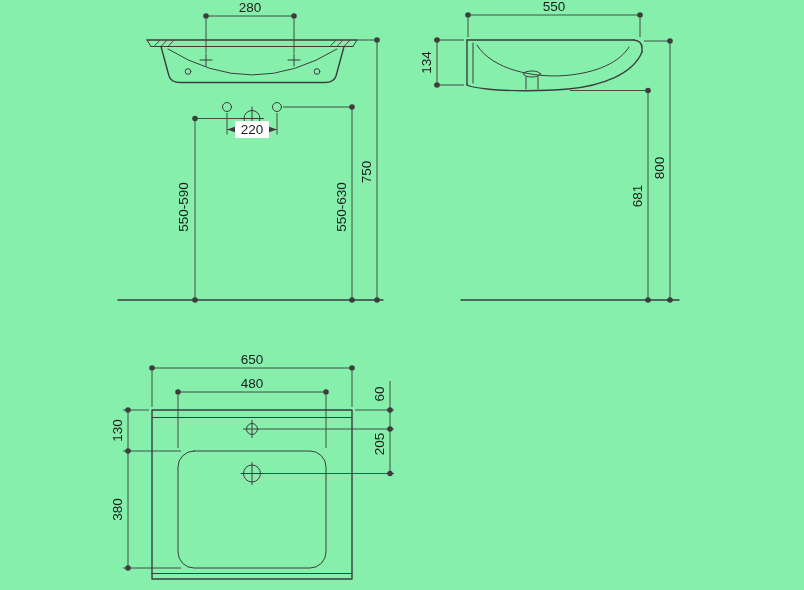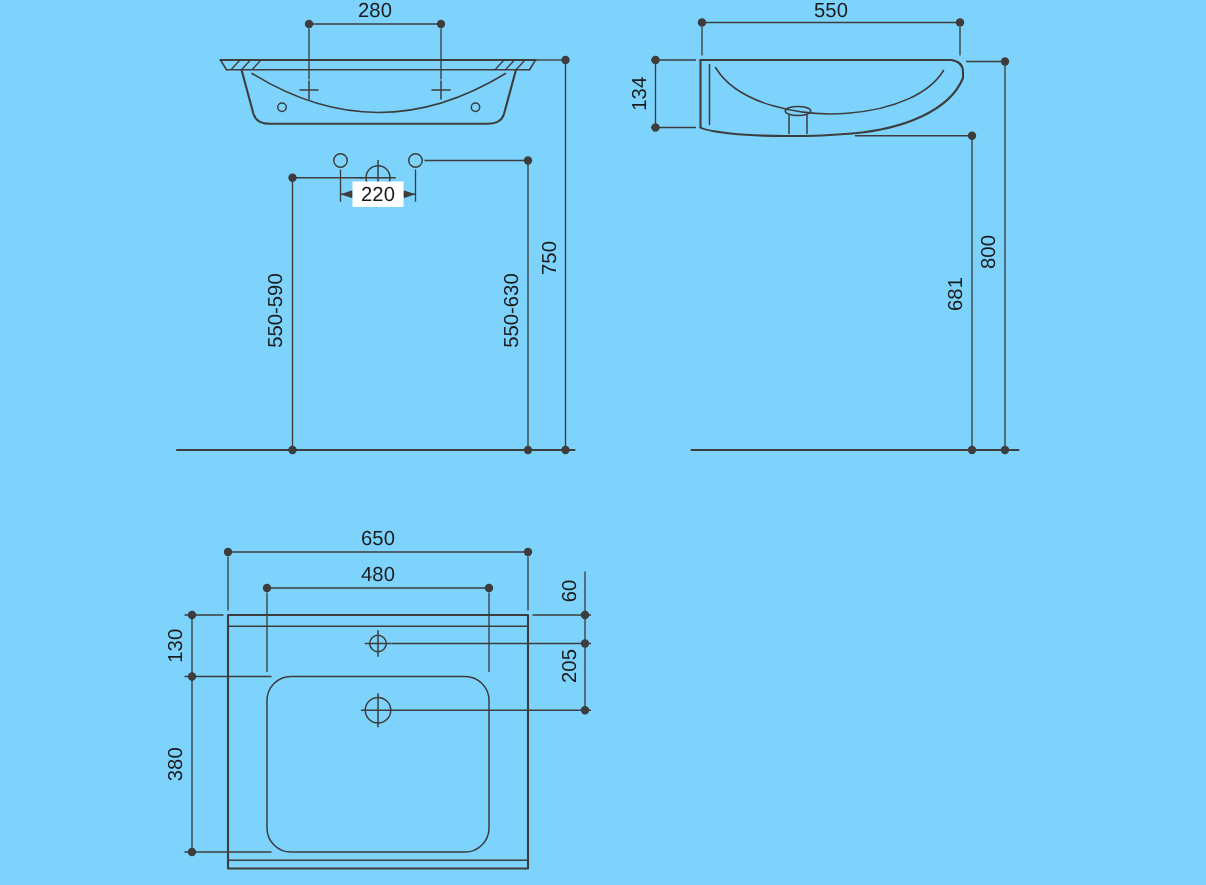--- a/index.html
+++ b/index.html
@@ -1,16 +1,16 @@
 <!DOCTYPE html>
 <html><head>
 <meta charset="utf-8">
 <style>
   html,body{margin:0;padding:0;background:#ffffff;}
-  .page{width:804px;height:590px;background:#7dd3fc;position:relative;overflow:hidden;
+  .page{width:804px;height:590px;background:#86efac;position:relative;overflow:hidden;
         font-family:"Liberation Sans", sans-serif;}
   svg{display:block;}
   .ol{fill:none;stroke:#3d3d3d;stroke-width:1.4;stroke-linecap:round;stroke-linejoin:round;}
   .thin{fill:none;stroke:#3d3d3d;stroke-width:1;stroke-linecap:round;stroke-linejoin:round;}
   .dim{fill:none;stroke:#3d3d3d;stroke-width:0.9;stroke-linecap:butt;}
   .dot{fill:#3d3d3d;stroke:none;}
   .arrow{fill:#3d3d3d;stroke:none;}
   .mask{fill:#ffffff;stroke:none;}
   .lbl{font-family:"Liberation Sans", sans-serif;font-size:13.5px;fill:#1b1b1b;}
 </style>

